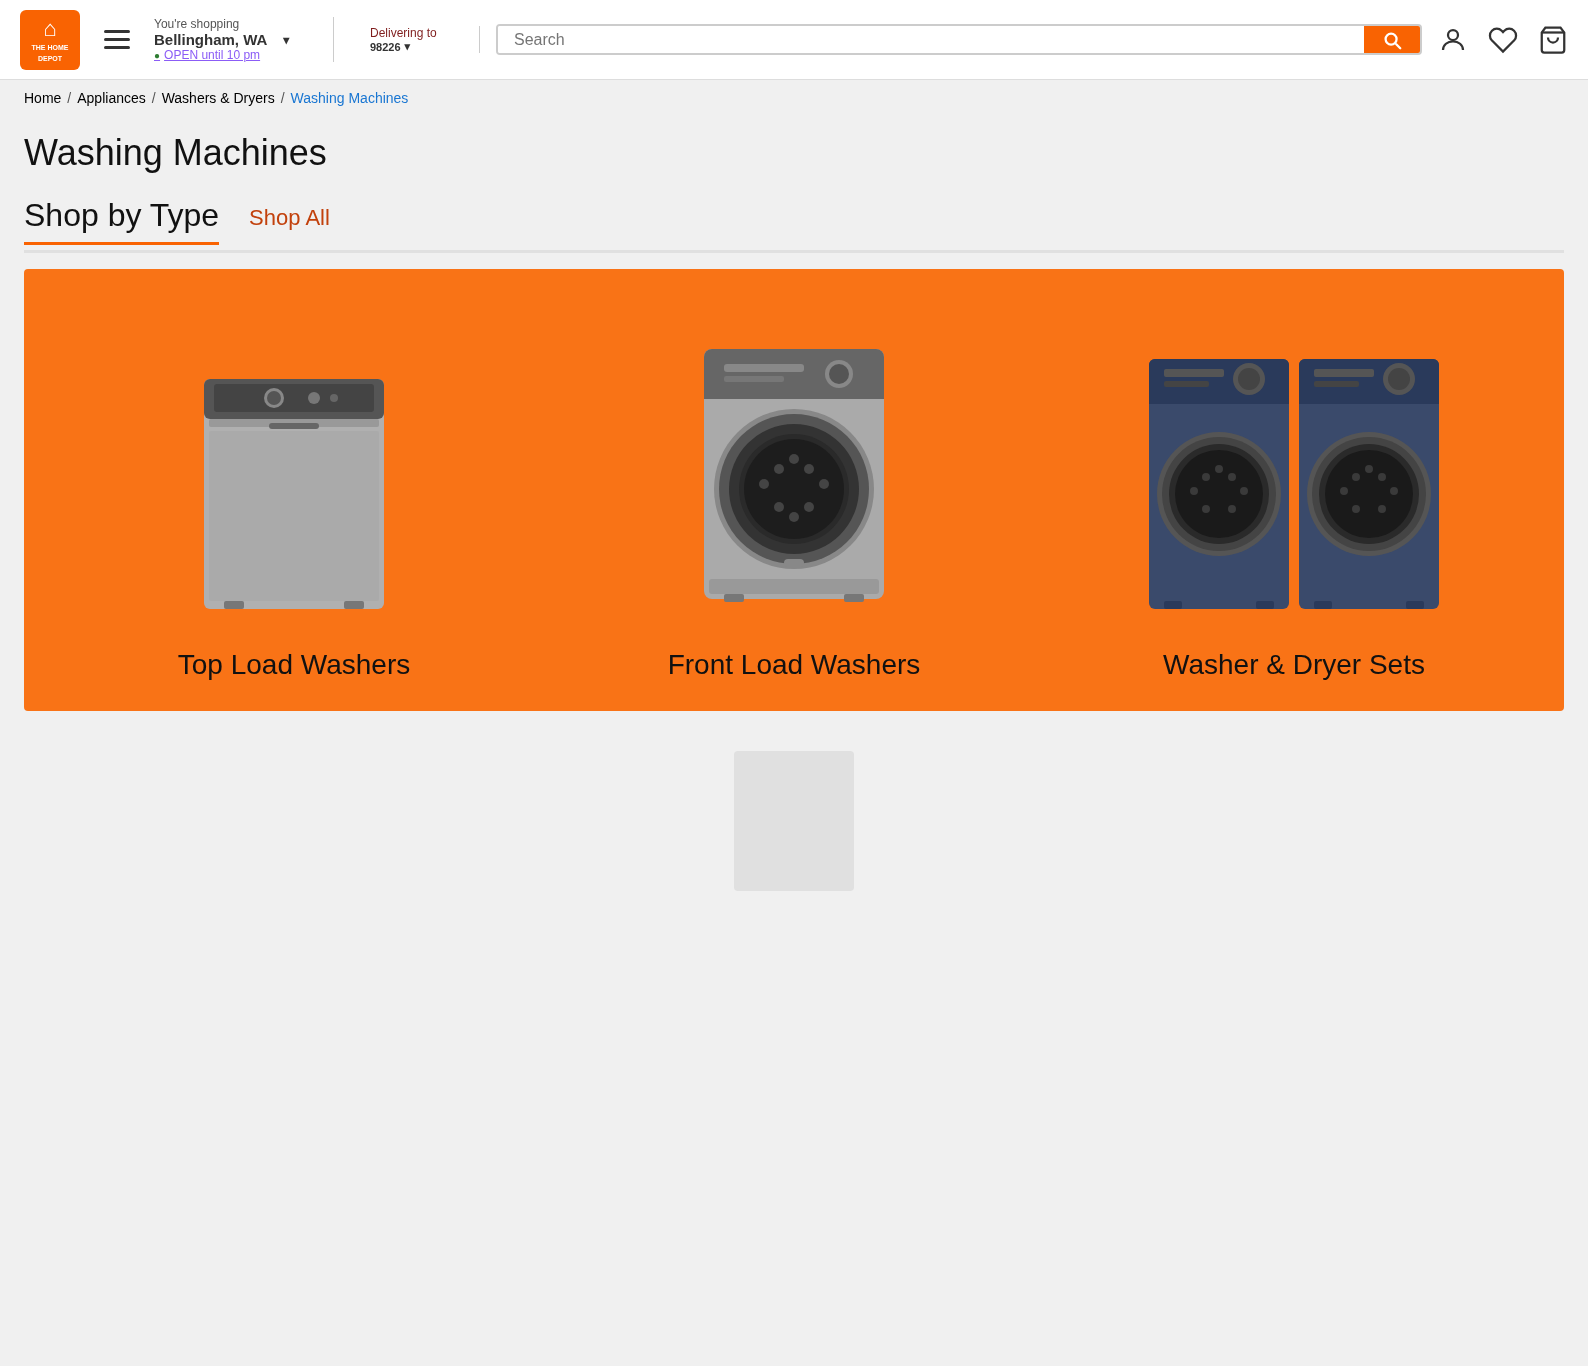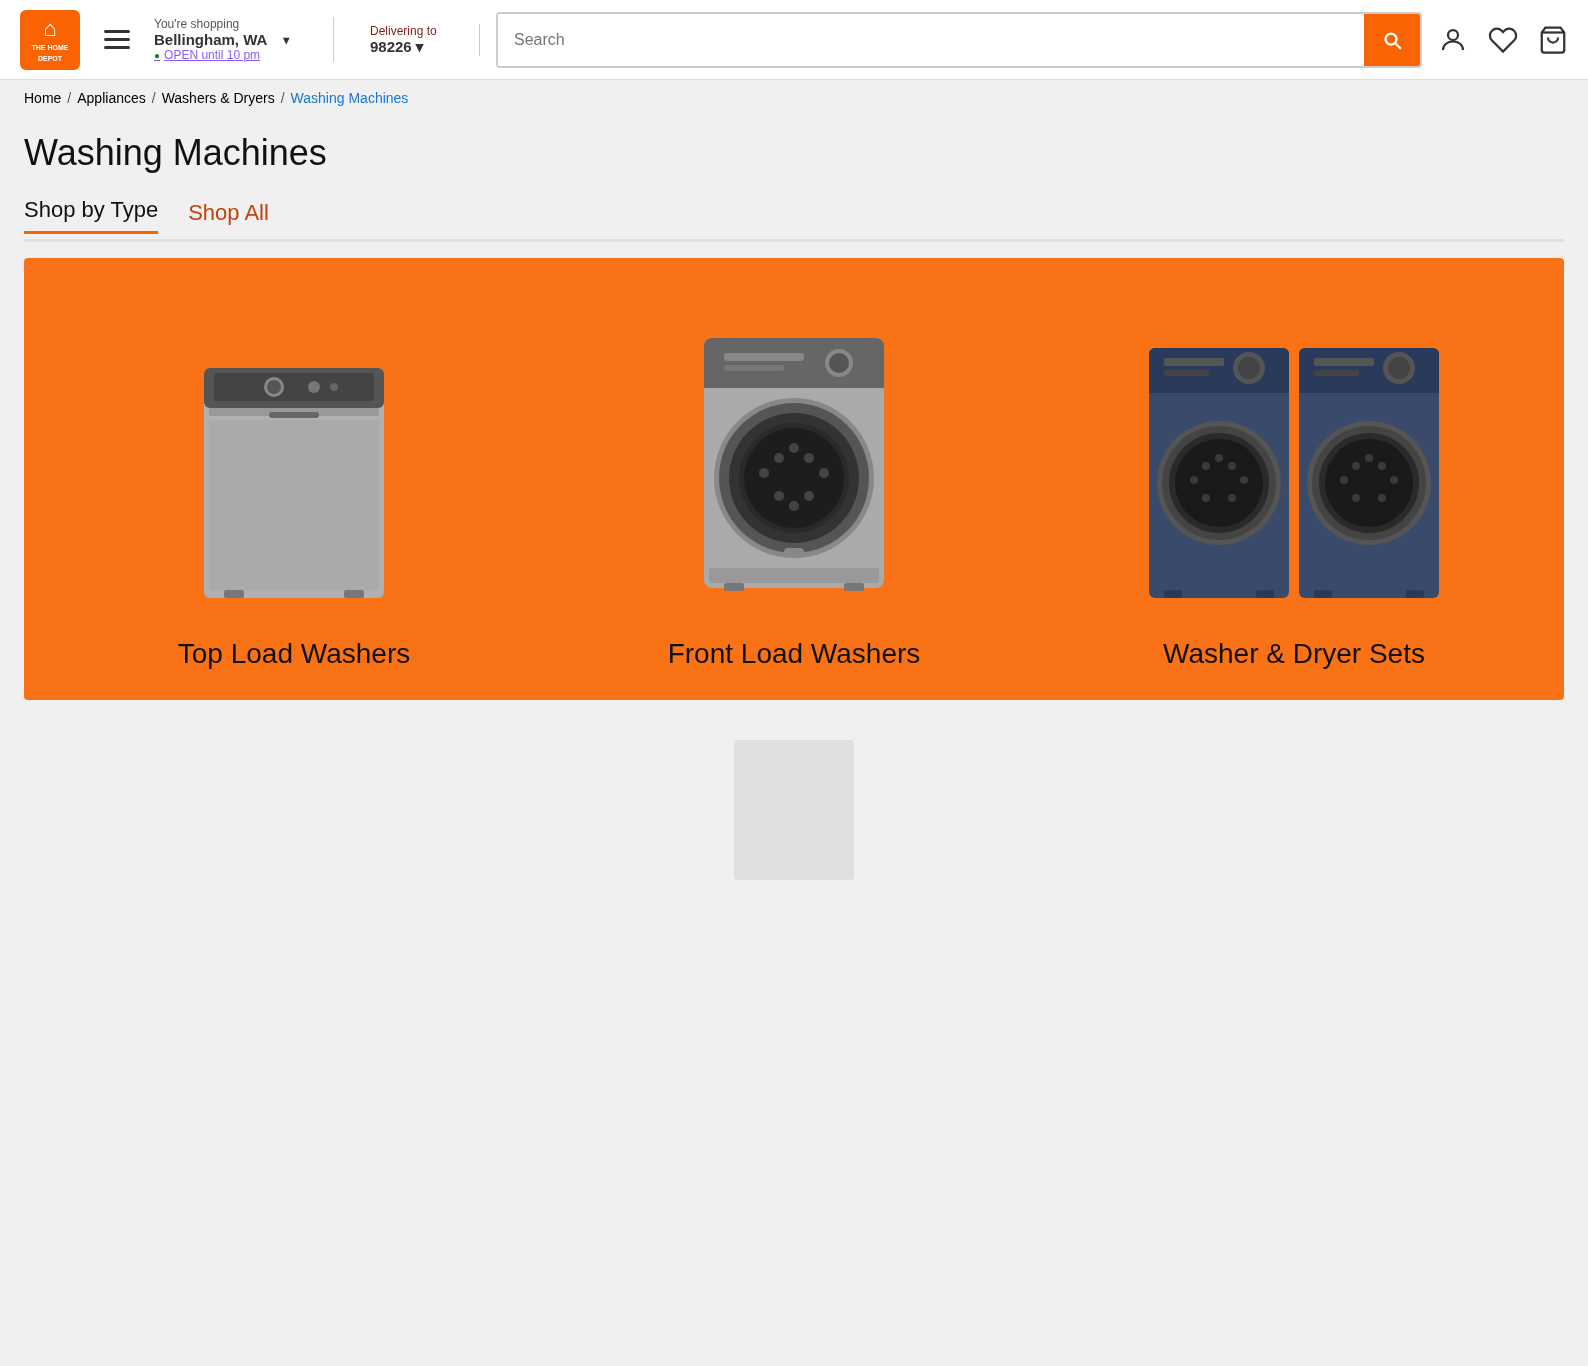--- a/index.html
+++ b/index.html
@@ -85,32 +85,32 @@
       flex-direction: column;
       font-size: 13px;
       color: #333;
       border-right: 1px solid #ccc;
       padding: 0 20px;
       min-width: 130px;
     }
     .delivery-info .delivering-to { font-size: 12px; color: #7f1d1d; }
     .delivery-info .zip {
       font-weight: bold;
-      font-size: 15px;
+      font-size: 11px;
       display: flex;
       align-items: center;
       gap: 4px;
     }
     .search-bar {
       flex: 1;
       display: flex;
       border: 2px solid #ccc;
       border-radius: 4px;
       overflow: hidden;
-      height: 56px;
+      height: 31px;
     }
     .search-bar input {
       flex: 1;
       border: none;
       outline: none;
       padding: 0 16px;
       font-size: 16px;
       color: #999;
       background: #fff;
     }
@@ -175,21 +175,21 @@
     .section-header {
       display: flex;
       align-items: center;
       gap: 30px;
       padding-bottom: 8px;
       margin-bottom: 16px;
       border-bottom: 3px solid #e0e0e0;
       position: relative;
     }
     .section-title {
-      font-size: 22px;
+      font-size: 32px;
       font-weight: normal;
       color: #111;
       padding-bottom: 8px;
       border-bottom: 3px solid #f96302;
       position: relative;
       bottom: -3px;
     }
     .shop-all-link {
       color: #c2410c;
       font-size: 22px;

